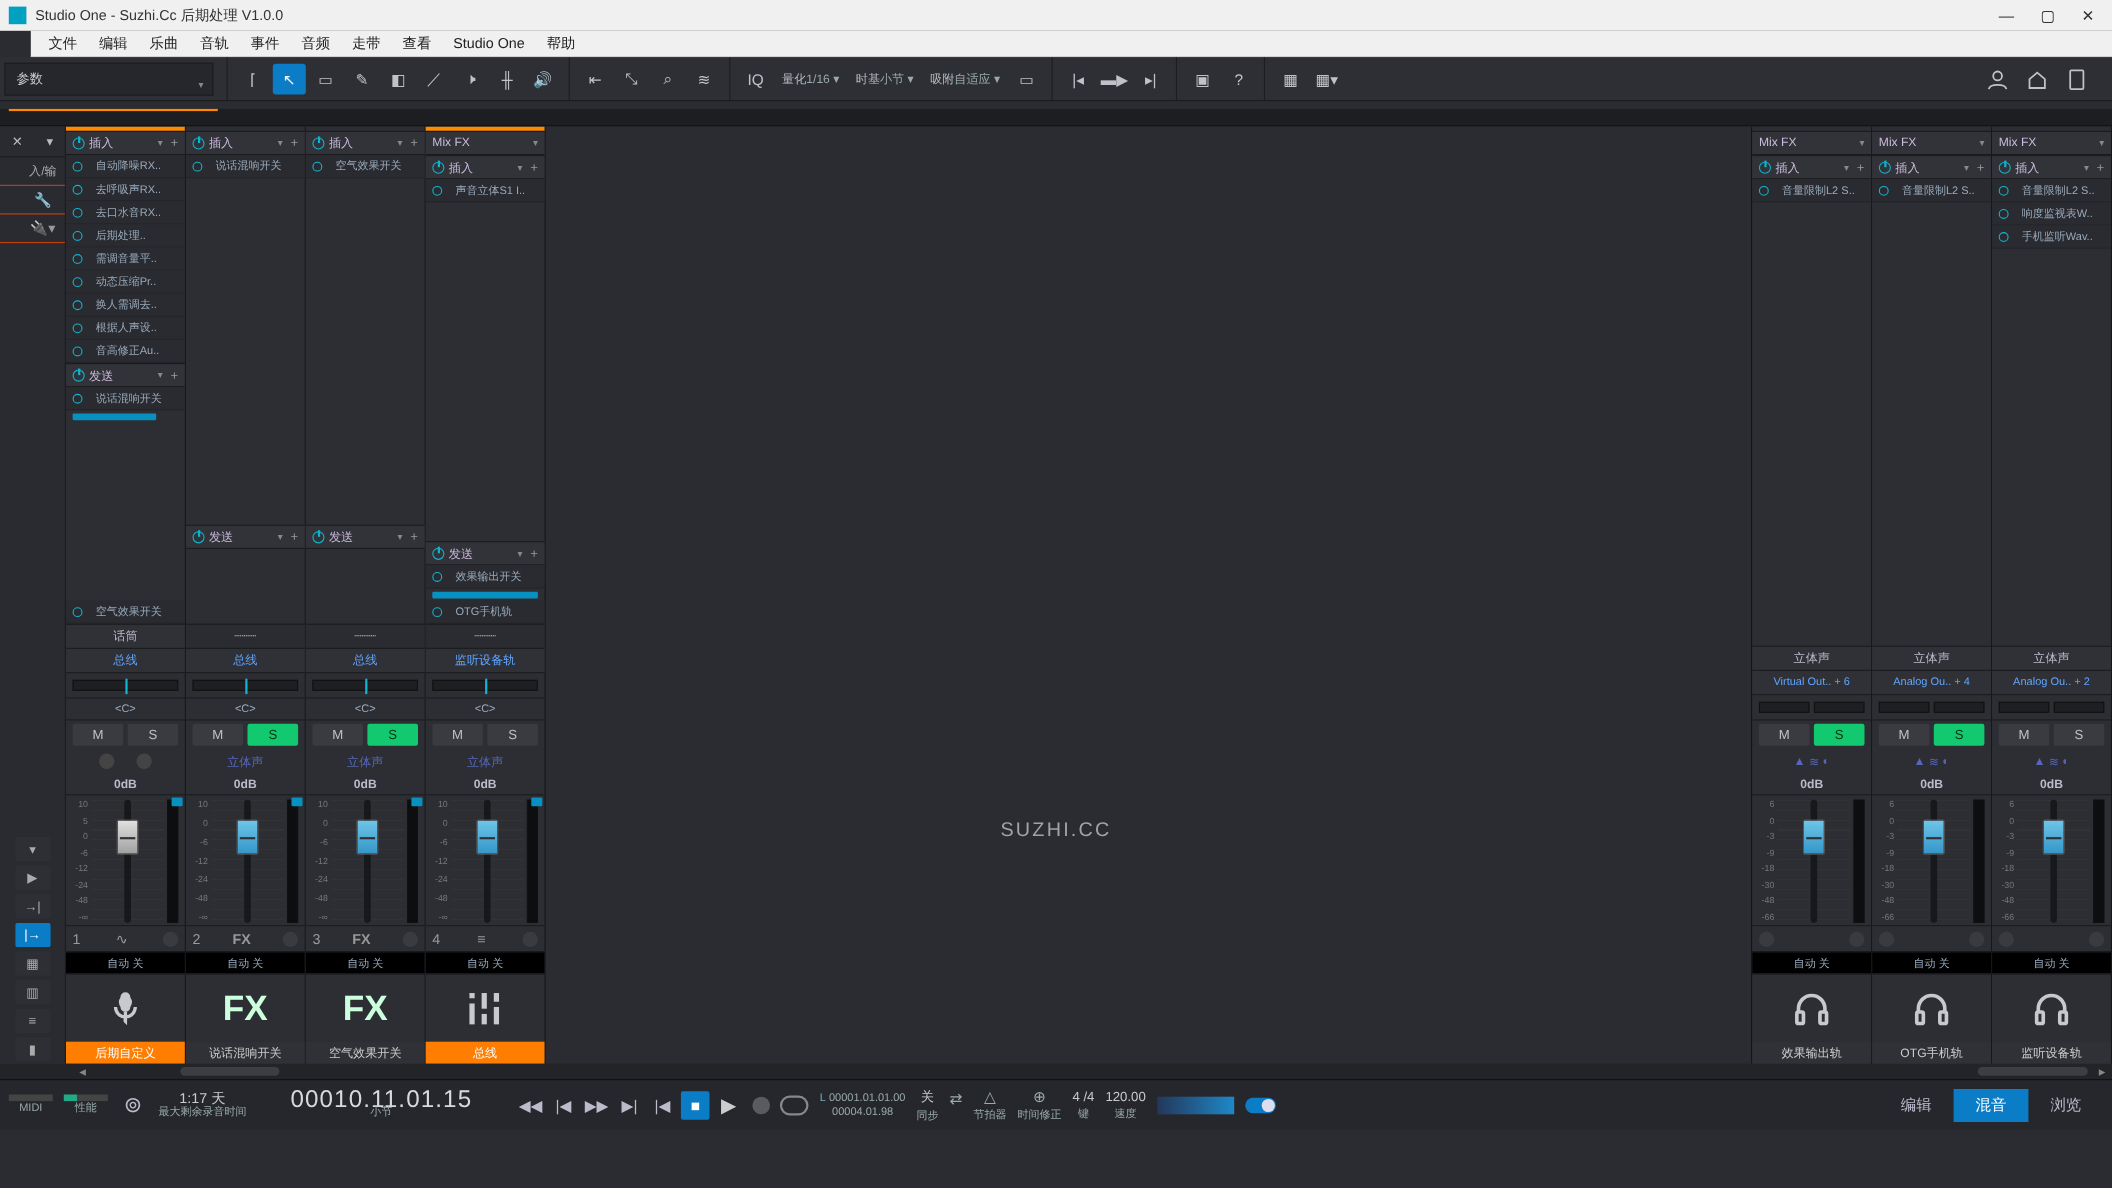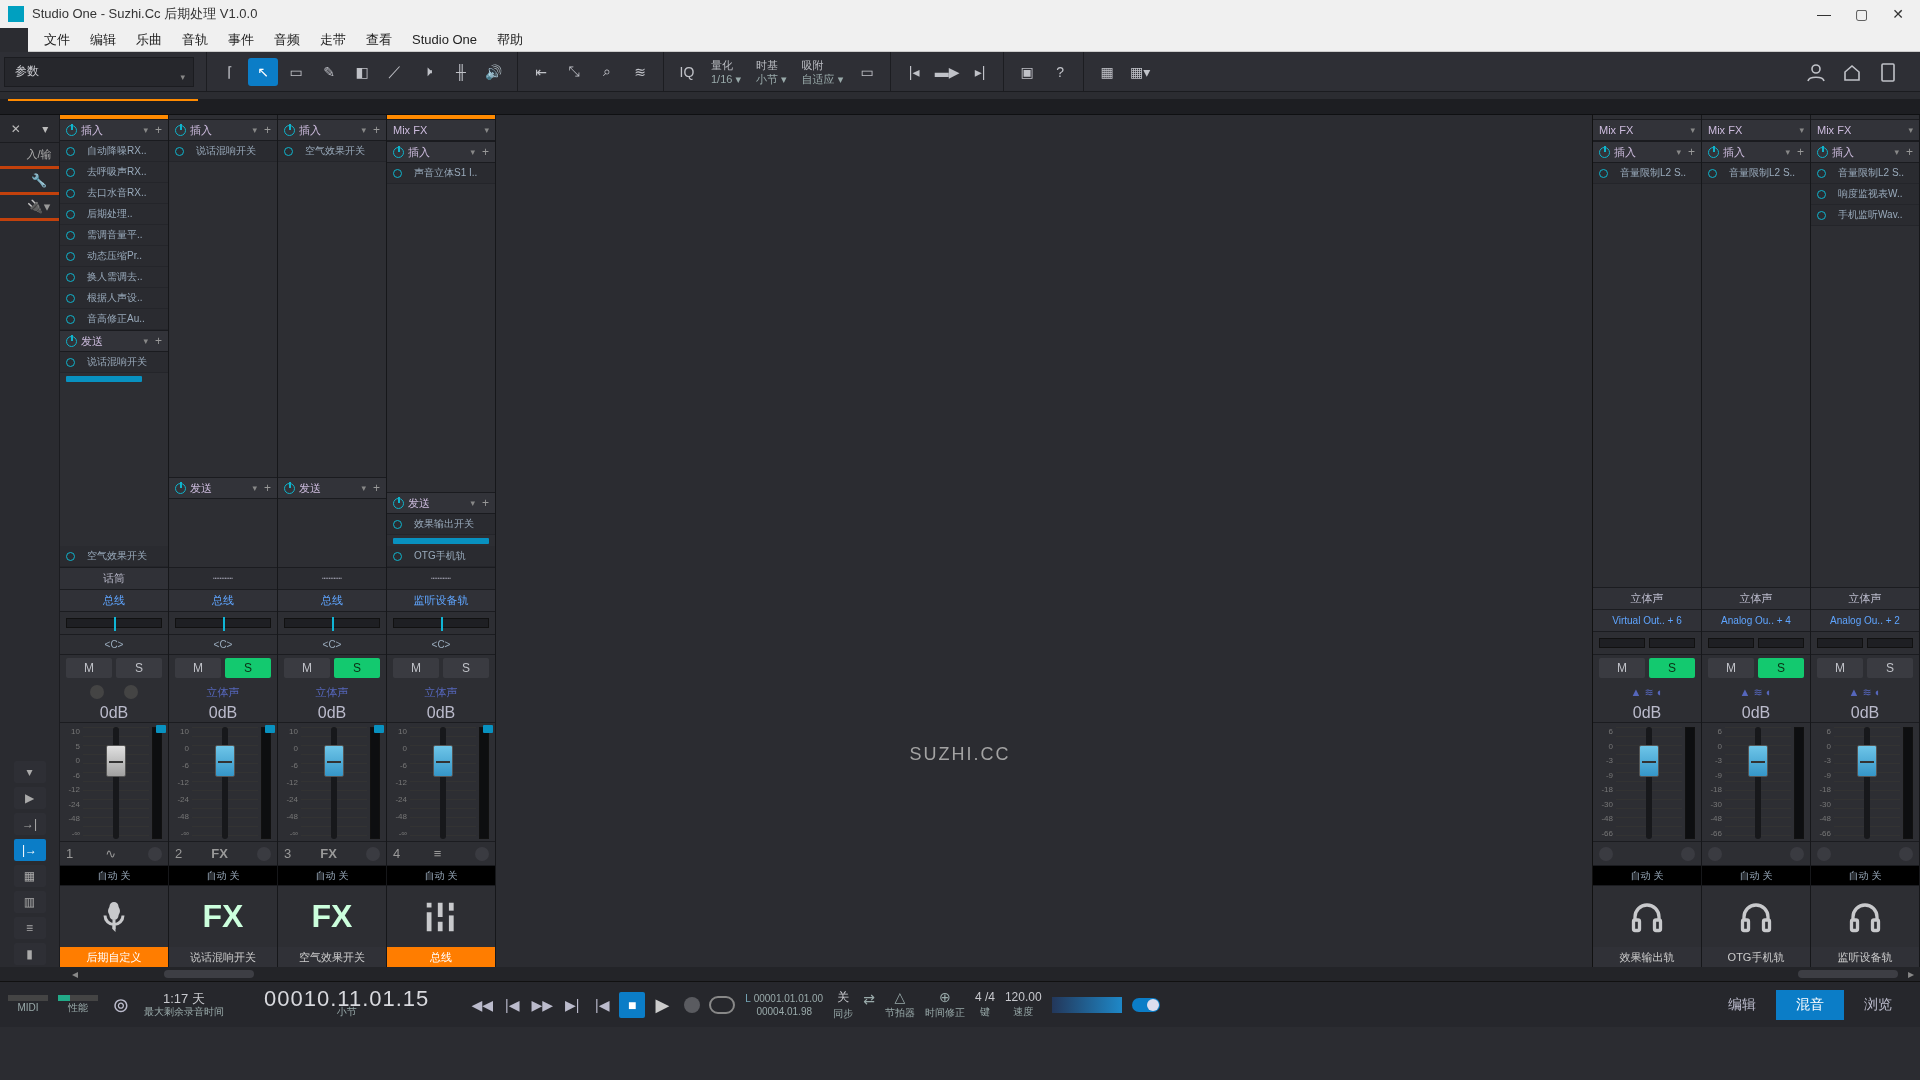--- a/index.html
+++ b/index.html
@@ -14,35 +14,35 @@
 .menubar { height: 24px; background: #f0f0f0; display: flex; align-items: center; padding: 0 6px; color: #222; font-size: 13px; border-bottom: 1px solid #ccc; margin-left: 28px; }
 .menubar span { padding: 2px 10px; }
 
 
 .toolbar { height: 40px; background: #2e2f35; display: flex; align-items: center; padding: 0 4px; border-bottom: 1px solid #1b1c20; }
 .param-box { width: 190px; height: 30px; background: #26272c; border: 1px solid #1b1c20; margin-right: 12px; display: flex; align-items: center; padding: 0 10px; color: #c8c9ce; font-size: 12px; position: relative; }
 .param-box::after { content: "▾"; position: absolute; right: 8px; bottom: 4px; font-size: 9px; color: #888; }
 .tool-group { display: flex; align-items: center; gap: 3px; padding: 0 8px; border-left: 1px solid #1c1d21; height: 100%; }
 .tool-btn { width: 30px; height: 28px; display: flex; align-items: center; justify-content: center; border-radius: 3px; font-size: 14px; color: #c0c2c8; }
 .tool-btn.active { background: #0b7dc7; color: #fff; }
-.tool-txt { display: flex; flex-direction: column; align-items: flex-start; font-size: 11px; color: #b8bac0; padding: 0 6px; line-height: 14px; }
+.tool-txt { display: flex; flex-direction: row; align-items: flex-end; font-size: 11px; color: #b8bac0; padding: 0 6px; line-height: 14px; }
 .tool-txt .sub { font-size: 11px; color: #9aa; }
 .toolbar .right-icons { margin-left: auto; display: flex; align-items: center; gap: 16px; padding-right: 18px; font-size: 18px; color: #b8bac0; }
 .right-icons svg { width: 20px; height: 20px; fill: none; stroke: #c0c2c8; stroke-width: 1.6; }
 
 
 .arrange { height: 16px; background: #1d1e22; border-bottom: 1px solid #0f1012; }
 .arrange-line { height: 2px; background: #ff8a00; margin: 7px 0 0 8px; width: 190px; }
 
 .main { height: 852px; display: flex; background: #2b2c31; }
 
 
 .left-col { width: 60px; background: #2a2b30; border-right: 1px solid #1b1c20; display: flex; flex-direction: column; }
 .left-col .top { height: 28px; display: flex; align-items: center; justify-content: space-around; color: #bbb; border-bottom: 1px solid #1b1c20; font-size: 12px; }
-.left-col .row { height: 26px; display: flex; align-items: center; justify-content: center; color: #999; border-bottom: 3px solid #c2410c; font-size: 13px; padding-left: 19px; }
+.left-col .row { height: 26px; display: flex; align-items: center; justify-content: center; color: #999; border-bottom: 1px solid #c2410c; font-size: 13px; padding-left: 19px; }
 .left-col .label { font-size: 11px; color: #aaa; }
 .left-col .spacer { flex: 1; }
 .left-col .bbtn { width: 32px; height: 22px; margin: 2px auto; background: #1e5a7a; border-radius: 2px; display: flex; align-items: center; justify-content: center; font-size: 12px; color: #bde; }
 .left-col .bbtn.dark { background: #2e2f35; color: #aaa; }
 .left-col .bbtn.active { background: #0b7dc7; color: #fff; }
 
 
 .console { flex: 1; display: flex; overflow: hidden; }
 
 
@@ -77,21 +77,21 @@
 
 .ms-row { height: 26px; display: flex; gap: 4px; padding: 3px 6px; }
 .ms-btn { flex: 1; background: #3a3b41; color: #c0c2c8; display: flex; align-items: center; justify-content: center; font-size: 12px; border-radius: 2px; }
 .ms-btn.solo-on { background: #0fd07a; color: #0a2; color: #0a461b; }
 .ms-btn.solo-on { background: #13c96f; color: #0b2f14; }
 
 .sub-row { height: 22px; display: flex; align-items: center; justify-content: center; color: #56b; font-size: 11px; }
 .sub-row .dot { width: 14px; height: 14px; border-radius: 50%; background: #444; margin: 0 4px; }
 .sub-row .dots { display: flex; gap: 12px; }
 
-.db-row { height: 20px; display: flex; align-items: center; justify-content: center; color: #bbc; font-size: 16px; border-bottom: 1px solid #1b1c20; }
+.db-row { height: 20px; display: flex; align-items: center; justify-content: center; color: #bbc; font-size: 11px; border-bottom: 1px solid #1b1c20; font-weight: bold; }
 
 .fader-area { height: 118px; display: flex; padding: 4px 6px 2px; gap: 3px; position: relative; }
 .fader-scale { font-size: 8px; color: #777; line-height: 10px; width: 14px; display: flex; flex-direction: column; justify-content: space-between; text-align: right; }
 .fader-track { flex: 1; position: relative; background: repeating-linear-gradient(to bottom, #333 0, #333 1px, transparent 1px, transparent 9px); display: flex; justify-content: center; }
 .fader-slot { width: 6px; height: 100%; background: #17181b; border-radius: 3px; }
 .fader-handle { position: absolute; width: 20px; height: 32px; background: linear-gradient(#e0e0e0,#a0a0a0); border: 1px solid #555; border-radius: 2px; top: 18px; left: 50%; transform: translateX(-50%); }
 .fader-handle.blue { background: linear-gradient(#6ec5e8,#3596c8); }
 .fader-handle::after { content: ""; position: absolute; left: 2px; right: 2px; top: 50%; height: 2px; background: #333; }
 .meter-v { width: 10px; background: #0d0e10; border: 1px solid #111; position: relative; }
 .meter-led { position: absolute; right: 2px; top: 2px; width: 10px; height: 8px; background: #0891c0; border-radius: 1px; }

